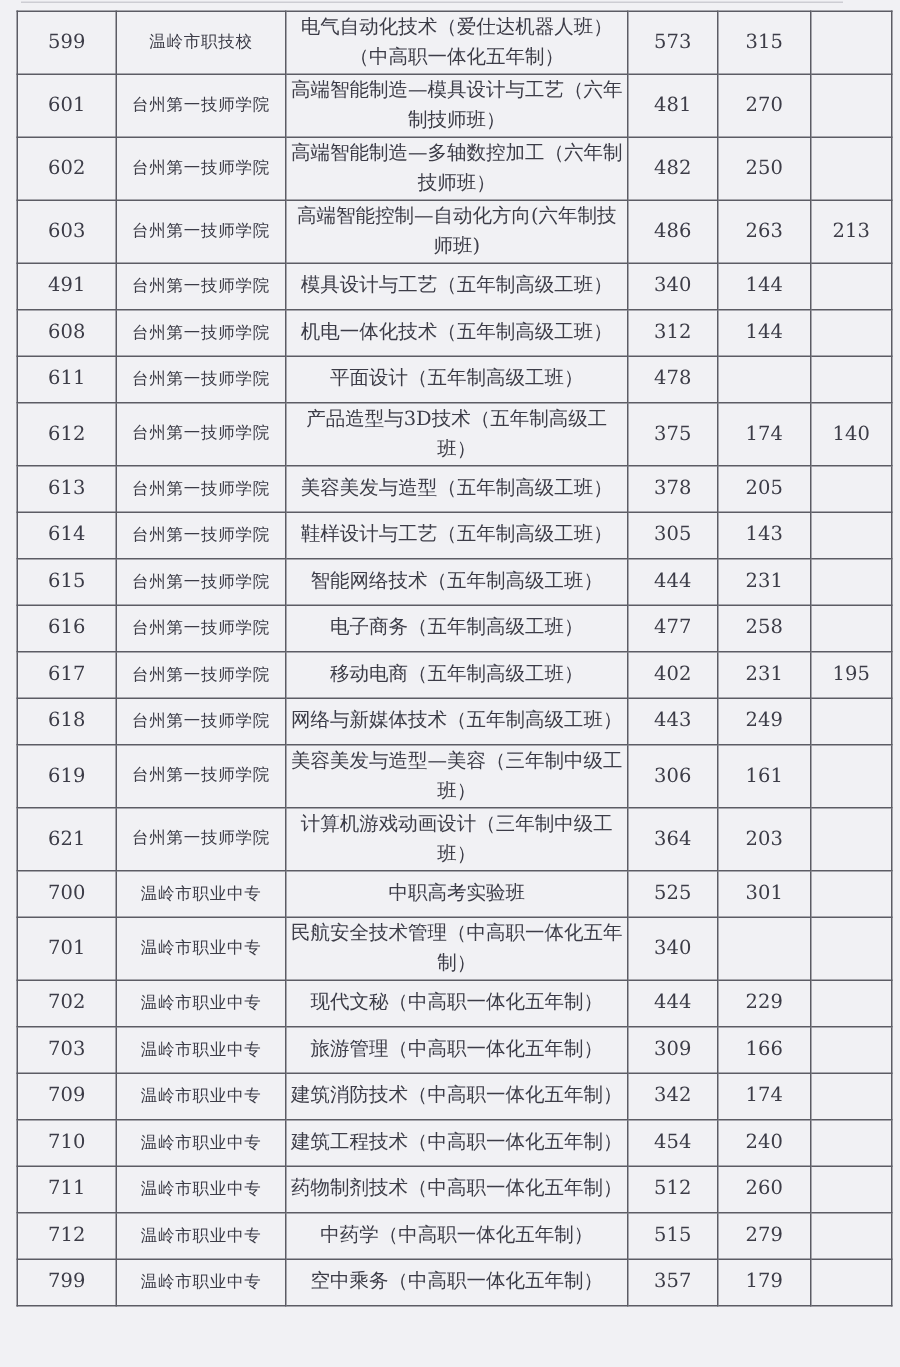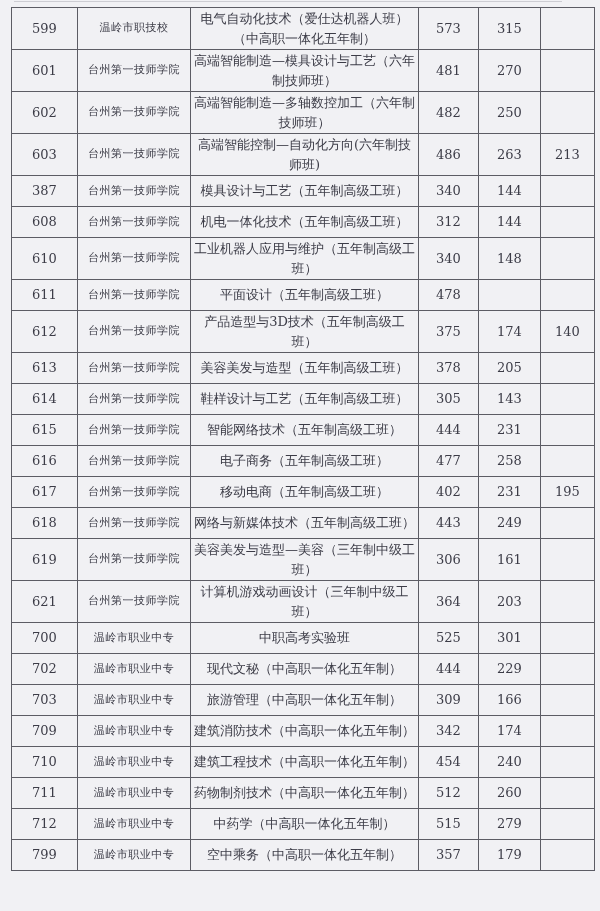--- a/index.html
+++ b/index.html
@@ -100,41 +100,33 @@
         </tr>
         <tr>
           <td class="code">603</td>
           <td class="school">台州第一技师学院</td>
           <td class="program">高端智能控制—自动化方向(六年制技师班)</td>
           <td class="score">486</td>
           <td class="score">263</td>
           <td class="score">213</td>
         </tr>
         <tr>
-          <td class="code">387</td>
+          <td class="code">491</td>
           <td class="school">台州第一技师学院</td>
           <td class="program">模具设计与工艺（五年制高级工班）</td>
           <td class="score">340</td>
           <td class="score">144</td>
           <td class="score"></td>
         </tr>
         <tr>
           <td class="code">608</td>
           <td class="school">台州第一技师学院</td>
           <td class="program">机电一体化技术（五年制高级工班）</td>
           <td class="score">312</td>
           <td class="score">144</td>
-          <td class="score"></td>
-        </tr>
-        <tr>
-          <td class="code">610</td>
-          <td class="school">台州第一技师学院</td>
-          <td class="program">工业机器人应用与维护（五年制高级工班）</td>
-          <td class="score">340</td>
-          <td class="score">148</td>
           <td class="score"></td>
         </tr>
         <tr>
           <td class="code">611</td>
           <td class="school">台州第一技师学院</td>
           <td class="program">平面设计（五年制高级工班）</td>
           <td class="score">478</td>
           <td class="score"></td>
           <td class="score"></td>
         </tr>
@@ -209,20 +201,28 @@
           <td class="score">364</td>
           <td class="score">203</td>
           <td class="score"></td>
         </tr>
         <tr>
           <td class="code">700</td>
           <td class="school">温岭市职业中专</td>
           <td class="program">中职高考实验班</td>
           <td class="score">525</td>
           <td class="score">301</td>
+          <td class="score"></td>
+        </tr>
+        <tr>
+          <td class="code">701</td>
+          <td class="school">温岭市职业中专</td>
+          <td class="program">民航安全技术管理（中高职一体化五年制）</td>
+          <td class="score">340</td>
+          <td class="score"></td>
           <td class="score"></td>
         </tr>
         <tr>
           <td class="code">702</td>
           <td class="school">温岭市职业中专</td>
           <td class="program">现代文秘（中高职一体化五年制）</td>
           <td class="score">444</td>
           <td class="score">229</td>
           <td class="score"></td>
         </tr>

